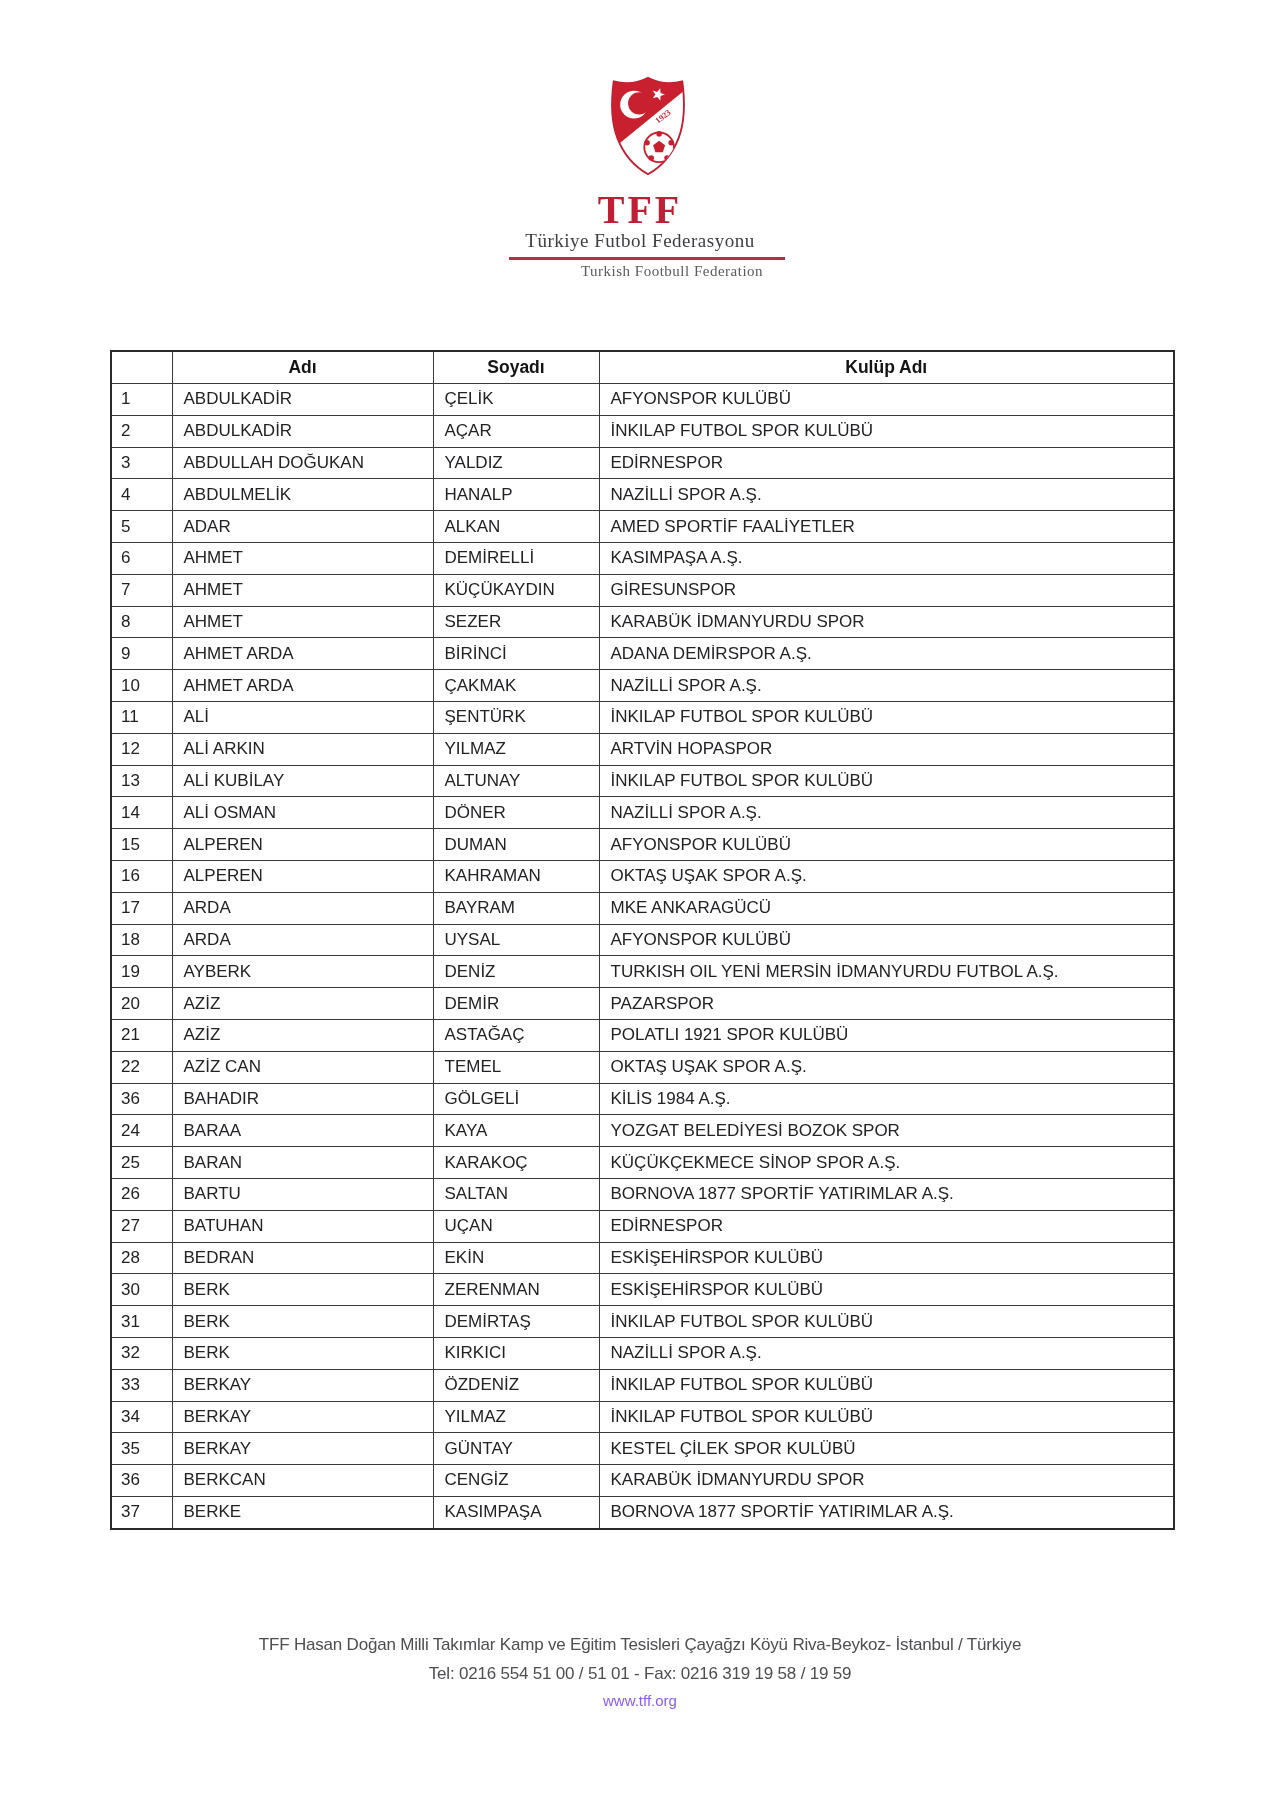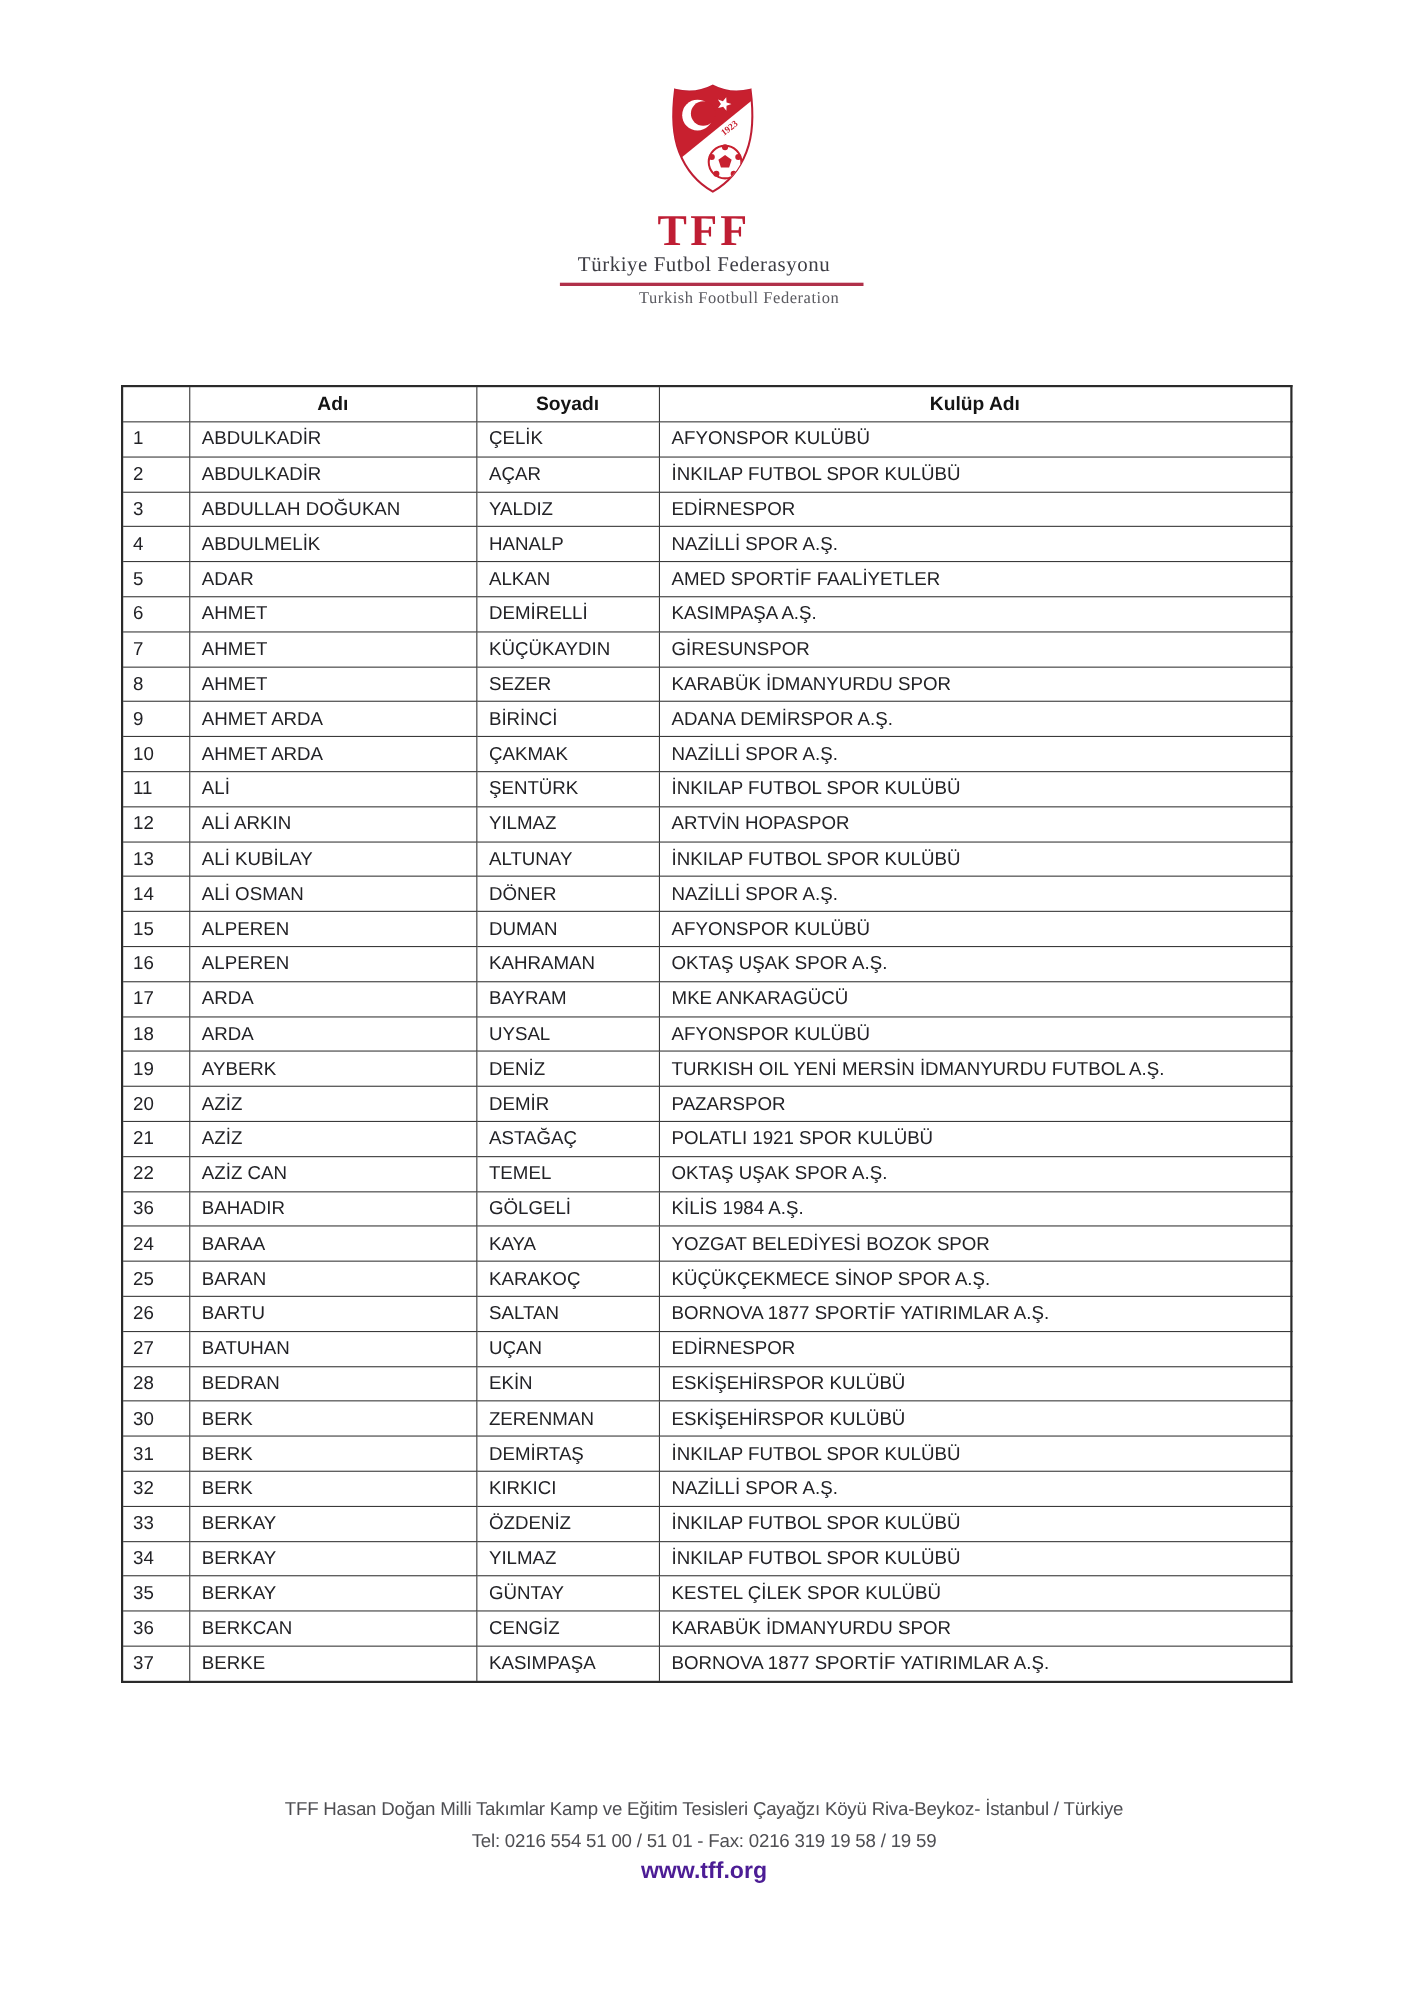--- a/index.html
+++ b/index.html
@@ -111,21 +111,21 @@
     position: absolute;
     top: 1630px;
     left: 0;
     width: 100%;
     text-align: center;
     font-family: "Liberation Sans", sans-serif;
     color: #4e4e52;
   }
   .footer .addr  { font-size: 17px; letter-spacing: -0.2px; line-height: 29px; }
   .footer .phone { font-size: 17px; letter-spacing: -0.2px; line-height: 29px; }
-  .footer .site  { font-size: 21px; font-weight: bold; color: #4c1d95; line-height: 26px; }
+  .footer .site  { font-size: 15px; font-weight: normal; color: #8b5cf6; line-height: 26px; }
 </style>
 </head>
 <body>
 
 <div class="page">
 
   <div class="logo-block">
     <div class="crest-wrap">
       <svg width="84" height="102" viewBox="0 0 90 110" xmlns="http://www.w3.org/2000/svg">
         <defs>

